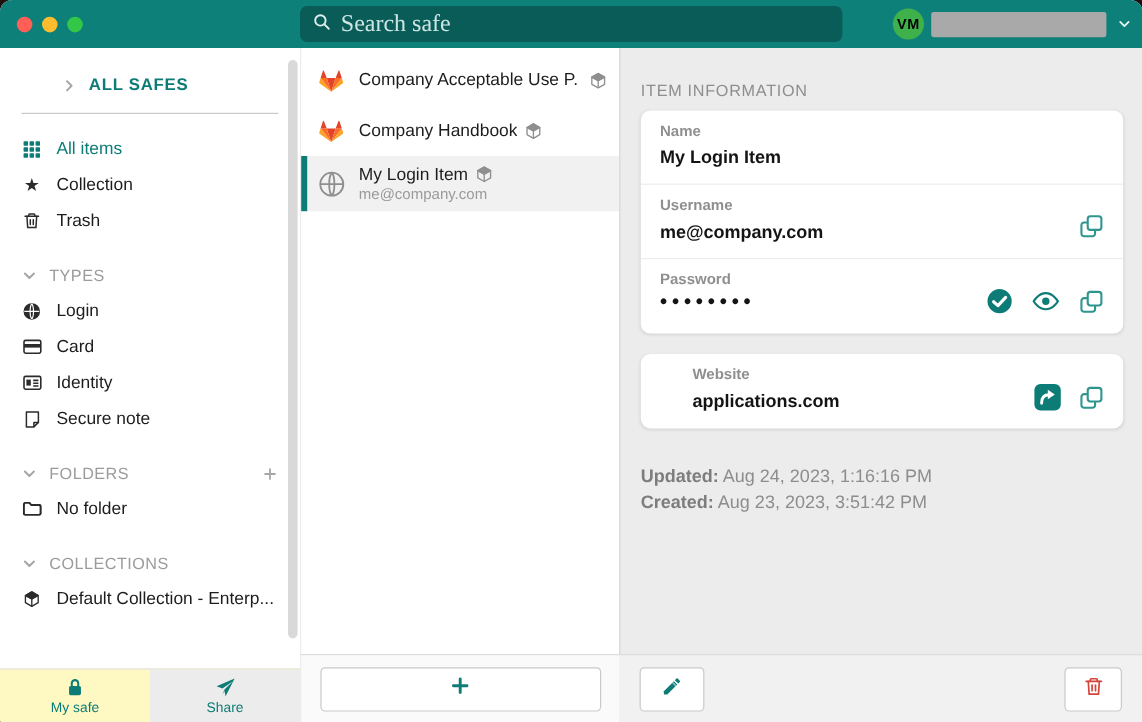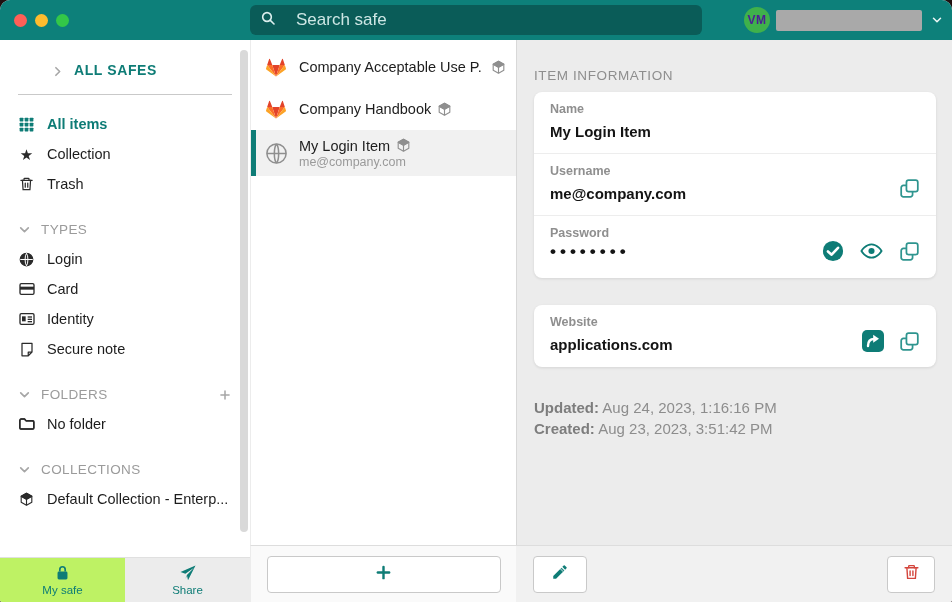--- a/index.html
+++ b/index.html
@@ -5,43 +5,43 @@
   * { margin:0; padding:0; box-sizing:border-box; }
   html,body { width:952px; height:602px; background:#201010; font-family:"Liberation Sans", sans-serif; }
   .window { position:relative; width:952px; height:602px; border-radius:10px 10px 2px 2px; overflow:hidden; background:#fff; }
 
   
   .topbar { position:absolute; top:0; left:0; width:952px; height:40px; background:#0d807a; }
   .traffic { position:absolute; top:14px; left:14px; display:flex; gap:8px; }
   .traffic span { width:13px; height:13px; border-radius:50%; display:block; }
   .tl-red { background:#ff5f57; } .tl-yellow { background:#febc2e; } .tl-green { background:#33c748; }
   .searchbox { position:absolute; left:250px; top:5px; width:452px; height:30px; background:#0a5c58; border-radius:6px; display:flex; align-items:center; padding:0 10px; gap:8px; }
-  .searchbox input { background:transparent; border:none; outline:none; color:#e3f2f1; font-size:17px; width:100%; font-family:Liberation Sans, sans-serif;margin-left:12px; }
+  .searchbox input { background:transparent; border:none; outline:none; color:#e3f2f1; font-size:20px; width:100%; font-family:Liberation Serif, serif; }
   .searchbox input::placeholder { color:#cde6e4; opacity:1; }
-  .avatar { position:absolute; left:744px; top:7px; width:26px; height:26px; border-radius:50%; background:#3fb14b; color:#4c1d95; font-size:12px; font-weight:bold; display:flex; align-items:center; justify-content:center; letter-spacing:0.5px; }
+  .avatar { position:absolute; left:744px; top:7px; width:26px; height:26px; border-radius:50%; background:#3fb14b; color:#000000; font-size:12px; font-weight:bold; display:flex; align-items:center; justify-content:center; letter-spacing:0.5px; }
   .username-redacted { position:absolute; left:776px; top:10px; width:146px; height:21px; background:#a9a9a9; border-radius:2px; }
   .account-chevron { position:absolute; right:8px; top:13px; color:#eaf5f4; }
 
   
   .sidebar { position:absolute; left:0; top:40px; width:250px; height:517px; background:#fff; overflow:hidden; }
   .sb-scrollbar { position:absolute; right:2px; top:10px; width:8px; height:482px; background:#d9d9d9; border-radius:4px; }
   .sb-root { display:flex; align-items:flex-end; gap:10px; padding:22px 18px 0 18px;margin-left:33px; }
   .sb-root-label { color:#0e7c76; font-weight:bold; font-size:14px; letter-spacing:0.6px; }
   .sb-divider { height:1px; background:#c9c9c9; margin:16px 18px 14px 18px; }
   .sb-item { display:flex; align-items:center; gap:12px; padding:7px 18px; font-size:14.5px; color:#1d1d1d; cursor:default; }
   .sb-item .icon { width:17px; display:flex; justify-content:center; color:#2b2b2b; }
-  .sb-item.active { color:#0e7c76; font-weight:bold; }
+  .sb-item.active { color:#0e7c76; font-weight:normal; }
   .sb-item.active .icon { color:#0e7c76; }
   .sb-section { display:flex; align-items:center; gap:10px; padding:7px 18px; margin-top:16px; color:#9b9b9b; font-size:13.5px; letter-spacing:0.4px; }
   .sb-section .grow { flex:1; }
   .chev { color:#a6a6a6; display:flex; }
   .star-glyph { font-size:15px; line-height:1; }
 
   
-  .tabbar { position:absolute; left:0; bottom:0; width:250px; height:45px; display:flex; border-top:1px solid #e0e0e0; background:#bef264; }
+  .tabbar { position:absolute; left:0; bottom:0; width:250px; height:45px; display:flex; border-top:1px solid #e0e0e0; background:#fef9c3; }
   .tab { flex:1; display:flex; flex-direction:column; align-items:center; justify-content:center; gap:2px; color:#0e7c76; font-size:11.5px; }
   .tab.inactive { background:#ececec; }
   .tab .icon { height:18px; display:flex; align-items:center; }
 
   
   .itemlist { position:absolute; left:250px; top:40px; width:266px; height:505px; background:#fff; border-left:1px solid #ececec; }
   .li-row { display:flex; align-items:center; gap:10px; height:42px; padding:0 10px 0 12px; position:relative; }
   .li-row.selected { background:#f1f1f1; border-left:5px solid #0e7c76; padding-left:7px; height:46px; }
   .li-icon { width:26px; height:26px; flex:0 0 26px; display:flex; align-items:center; justify-content:center; }
   .li-main { min-width:0; display:flex; flex-direction:column; }
@@ -58,21 +58,21 @@
   .detail-header { color:#8e8e8e; font-size:13.5px; letter-spacing:0.6px; margin-bottom:9px; }
   .card { background:#fff; border-radius:8px; box-shadow:0 1px 3px rgba(0,0,0,0.10); }
   .field-row { display:flex; align-items:flex-start; padding:10px 16px; min-height:62px; border-bottom:1px solid #ededed;font-weight:bold; }
   .field-row:last-child { border-bottom:none; }
   .field-col { flex:1; min-width:0; }
   .field-label { font-size:12.5px; color:#8f8f8f; margin-bottom:7px; }
   .field-value { font-size:15px; color:#141414; }
   .field-value.dots { font-size:17px; letter-spacing:4px; line-height:10px; }
   .field-actions { display:flex; align-items:center; gap:16px; padding-top:14px; }
   .ico-btn { display:flex; align-items:center; justify-content:center; cursor:pointer; }
-  .website-card { margin-top:27px; }
+  .website-card { margin-top:17px;padding-left:27px; }
   .meta { margin-top:30px; font-size:15px; color:#8d8d8d; line-height:21px; }
   .meta b { color:#7d7d7d; }
 
   .detail-bottombar { position:absolute; left:516px; bottom:0; width:436px; height:57px; background:#f1f1f1; border-top:1px solid #ddd; display:flex; align-items:center; justify-content:space-between; padding:0 17px; }
   .sq-btn { width:54px; height:37px; background:#fff; border:1px solid #c9c9c9; border-radius:4px; display:flex; align-items:center; justify-content:center; cursor:pointer; }
   .sq-btn.small { width:48px; }
 </style>
 </head>
 <body>
 

